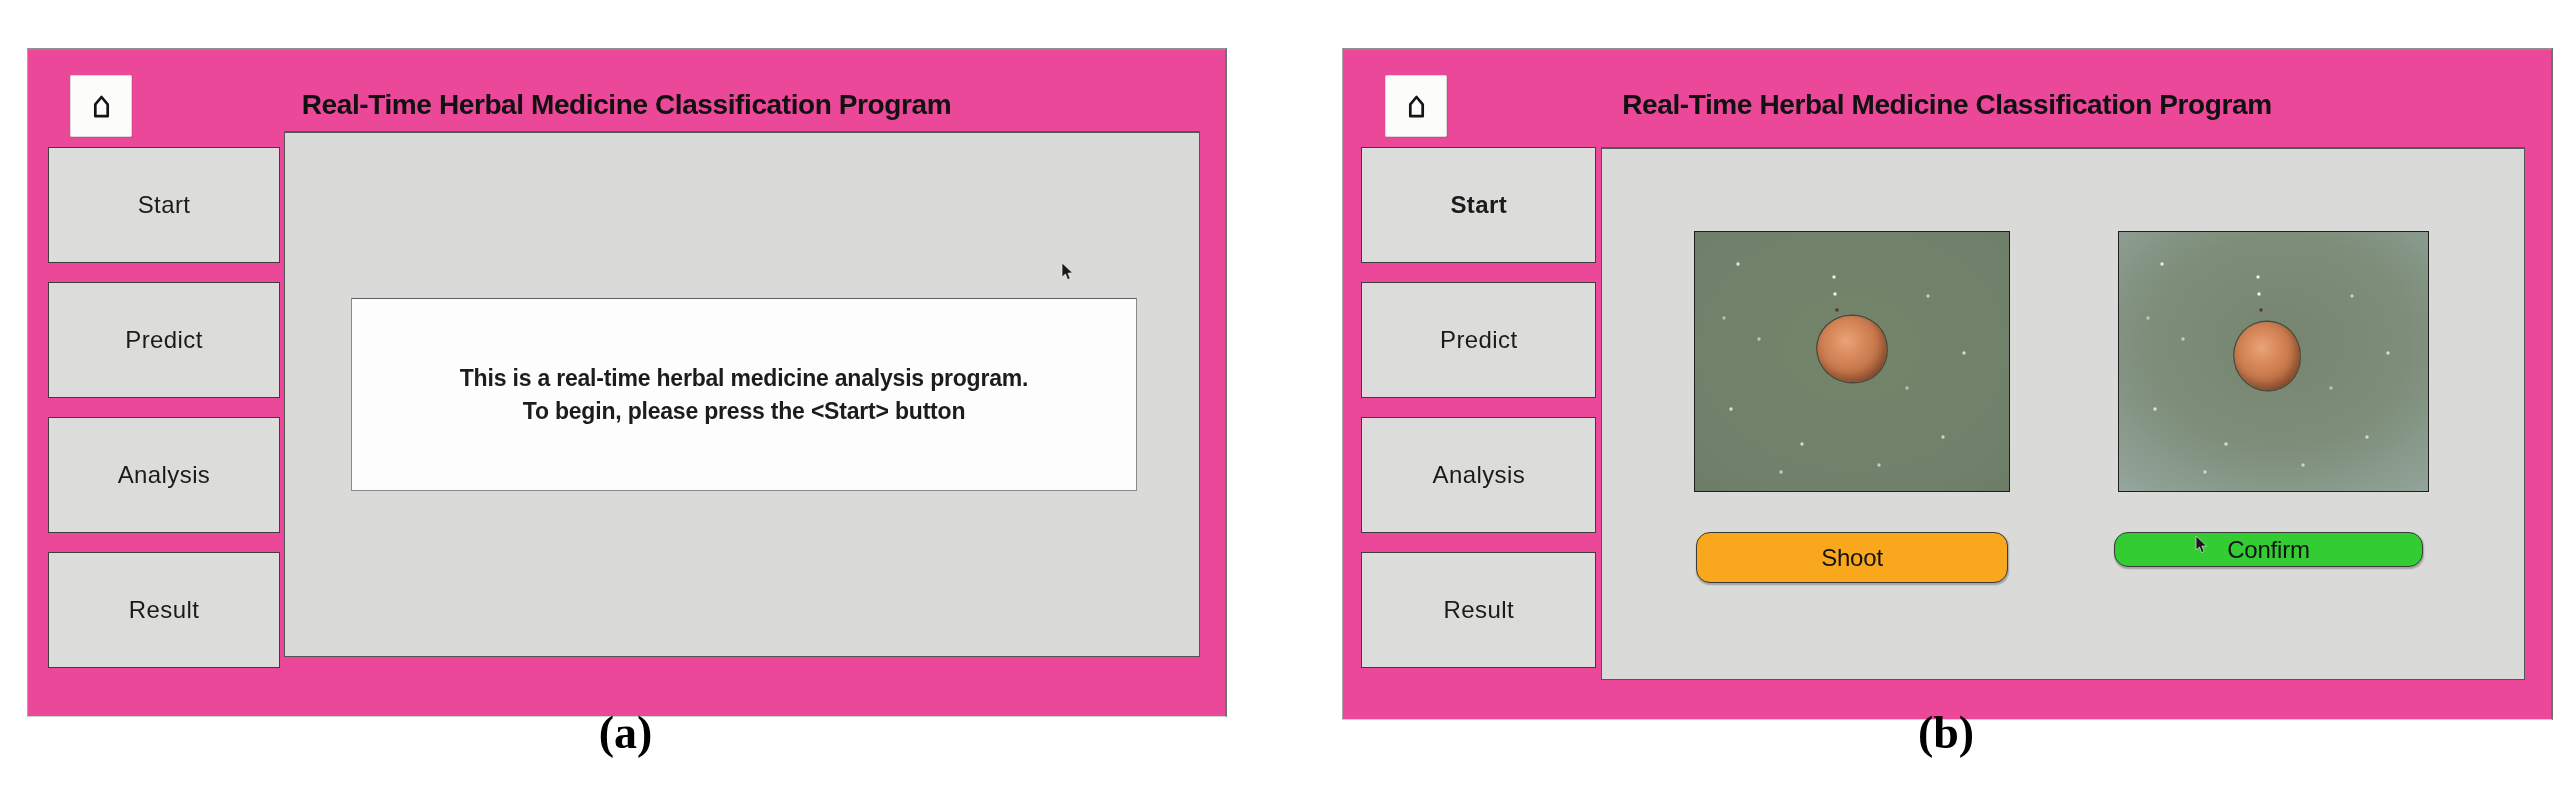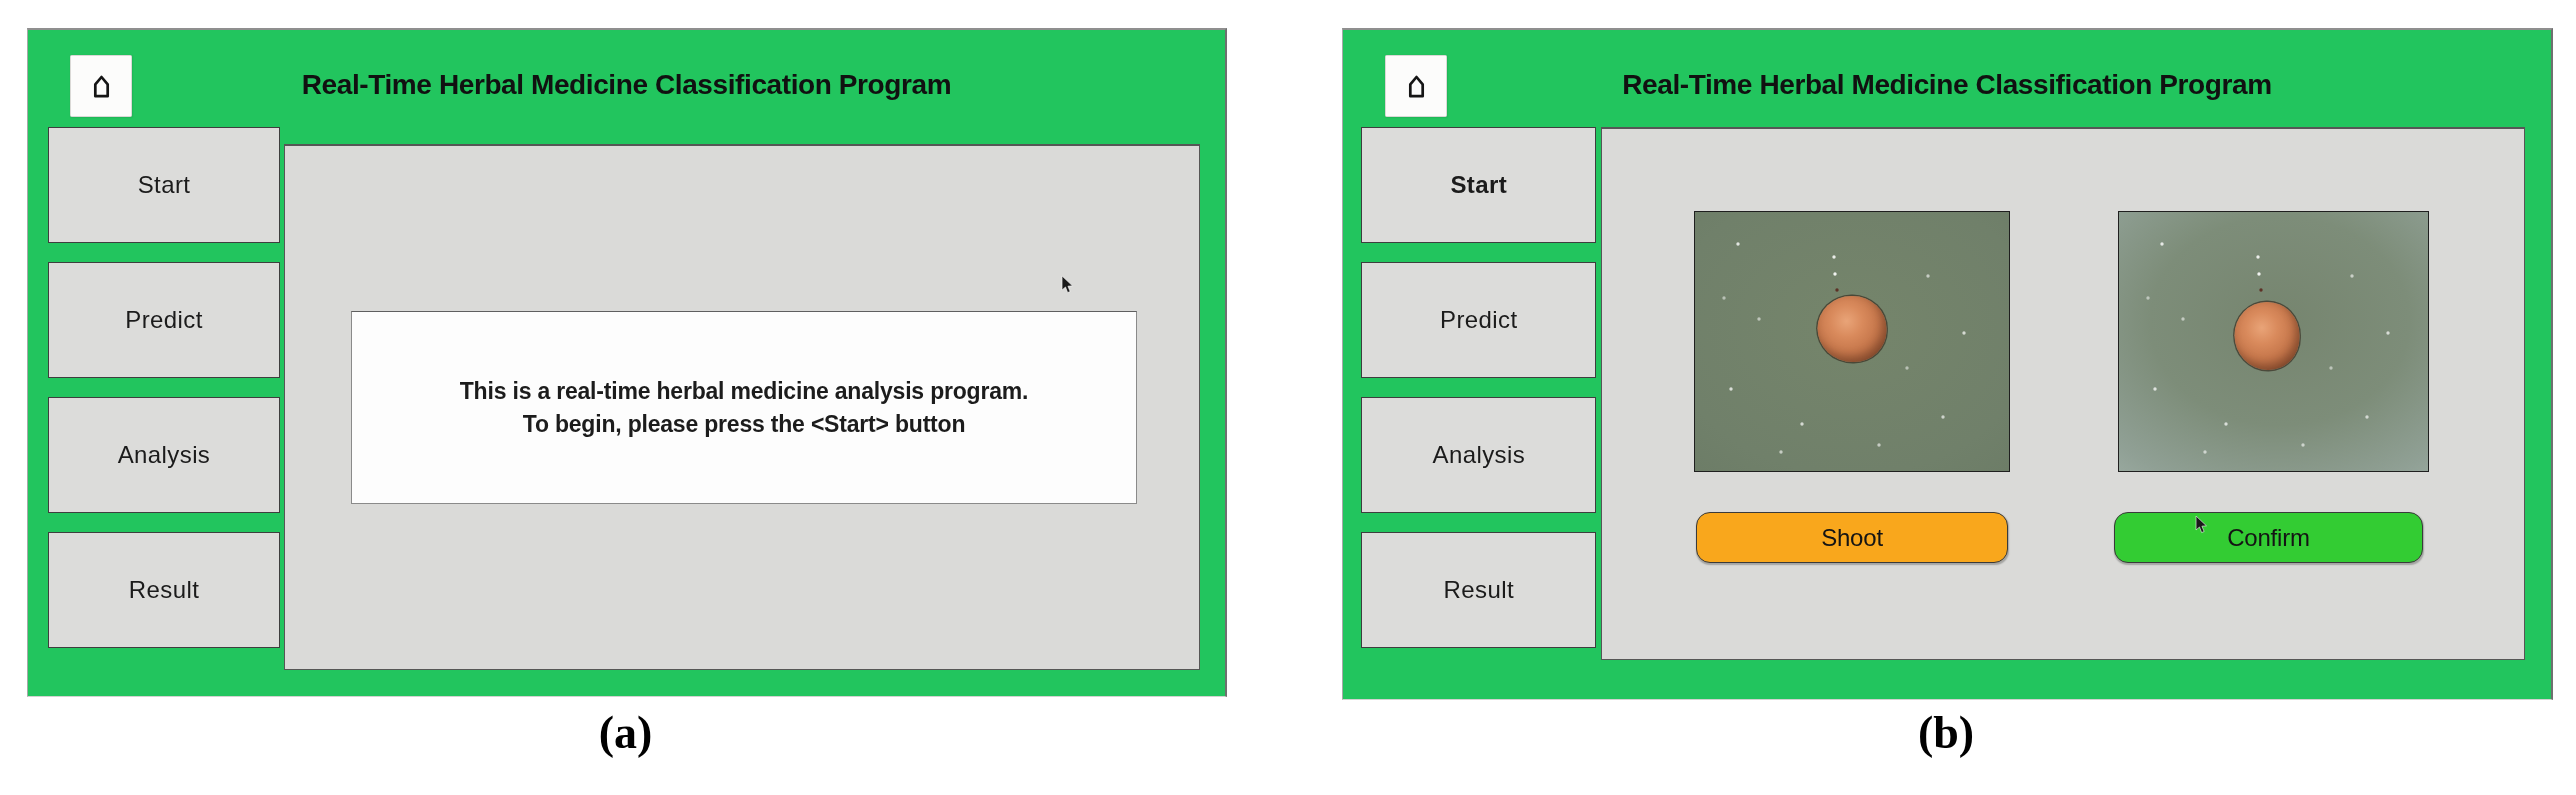--- a/index.html
+++ b/index.html
@@ -1,38 +1,38 @@
 <!DOCTYPE html>
 <html style="font-size:11.3px"><head>
 <meta charset="utf-8">
 <style>
   html,body{margin:0;padding:0;background:#ffffff;}
   body{width:2576px;height:796px;position:relative;font-family:"Liberation Sans",sans-serif;color:#1b1b1b;}
 
   
-  .window{position:absolute;background:#22c55e;border:1.4px solid #a8a8a8;
-          border-top:2.1px solid #8f8f8f;border-right:2.1px solid #6f6f6f;border-bottom:1.4px solid #d2d2d0;}
+  .window{position:absolute;background:#ec4899;border:1.4px solid #a8a8a8;
+          border-top:2.1px solid #8f8f8f;border-right:2.1px solid #6f6f6f;border-bottom:1.4px solid #d2d2d0;margin-top:20px;}
   .win-a{left:27px;top:28px;width:1197px;height:666px;}
   .win-b{left:1342px;top:28px;width:1208px;height:669px;}
 
   .home-btn{position:absolute;left:42px;top:25px;width:62px;height:62px;
             background:#fcfcfb;border:0.7px solid #dad9d6;border-radius:1.4px;
             box-shadow:0.7px 0.7px 1.4px rgba(0,0,0,.08);display:flex;align-items:center;justify-content:center;cursor:pointer;}
   .win-title{position:absolute;left:0;right:0;top:39px;margin:0;text-align:center;
              font-size:28px;font-weight:bold;letter-spacing:-0.4px;color:#111;}
 
   .sidebar{position:absolute;display:flex;flex-direction:column;gap:19px;}
   .win-a .sidebar{left:20px;top:97px;width:232px;height:521px;}
   .win-b .sidebar{left:18.3px;top:97px;width:235px;height:521px;}
   .side-btn{flex:1;display:flex;align-items:center;justify-content:center;
             background:#dcdcda;border:1.4px solid #3e3e3e;font-size:24px;letter-spacing:0.4px;cursor:pointer;}
   .side-btn.active{font-weight:bold;}
 
   .main{position:absolute;background:#dadad8;border:1.4px solid #565656;border-top-width:2.1px;}
-  .win-a .main{left:256px;top:114px;width:914px;height:523px;}
+  .win-a .main{left:256px;top:81px;width:914px;height:523px;}
   .win-b .main{left:258px;top:97px;width:922px;height:530px;}
 
   
   .msgbox{position:absolute;left:66px;top:165px;width:784px;height:191px;background:#fdfdfd;
           border:1.4px solid #8a8a8a;border-top-color:#5f5f5f;
           display:flex;flex-direction:column;justify-content:center;text-align:center;}
   .msgbox div{font-size:23px;font-weight:bold;line-height:33px;letter-spacing:-0.2px;color:#1c1c1c;}
 
   
   .cam{position:absolute;width:314px;height:259px;border:1.4px solid #1f1f1f;overflow:hidden;}
@@ -52,21 +52,21 @@
         268px 120px 0 0.7px rgba(255,255,255,.7),35px 176px 0 0.7px rgba(255,255,255,.75),
         106px 211px 0 0.7px rgba(255,255,255,.7),183px 232px 0 0.7px rgba(255,255,255,.6),
         247px 204px 0 0.7px rgba(255,255,255,.65),85px 239px 0 0.7px rgba(255,255,255,.6),
         211px 155px 0 0.7px rgba(255,255,255,.5),28px 85px 0 0.7px rgba(255,255,255,.5),
         141px 77px 0 0.7px rgba(90,40,30,.9),139px 61px 0 0.7px rgba(255,255,255,.9);}
 
   .action-btn{position:absolute;display:flex;align-items:center;justify-content:center;
               border:1.4px solid #3a3a3a;border-radius:14px;font-size:24px;letter-spacing:-0.2px;
               color:#141414;cursor:pointer;box-shadow:0.7px 1.4px 1.4px rgba(0,0,0,.25);}
   .btn-shoot{left:94px;top:383px;width:312px;height:51px;background:#f9a71c;}
-  .btn-confirm{left:512px;top:383px;width:309px;height:51px;background:#33cc33;}
+  .btn-confirm{left:512px;top:383px;width:309px;height:35px;background:#33cc33;}
 
   
   .cursor{position:absolute;width:12.7px;height:18.3px;}
   .cur-a{left:776px;top:130px;}
   .cur-b{left:593px;top:6.3px;}
 
   
   .figlabel{position:absolute;top:706px;text-align:center;
             font-family:"Liberation Serif",serif;font-weight:bold;font-size:46px;color:#000;}
   .figlabel.la{left:27px;width:1197px;}

